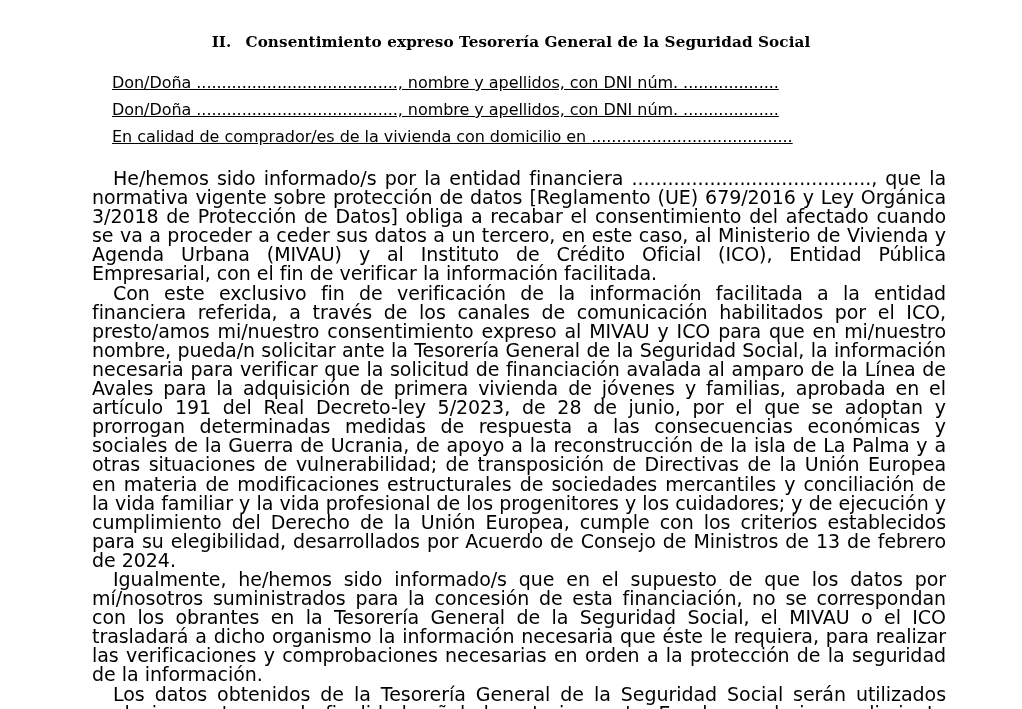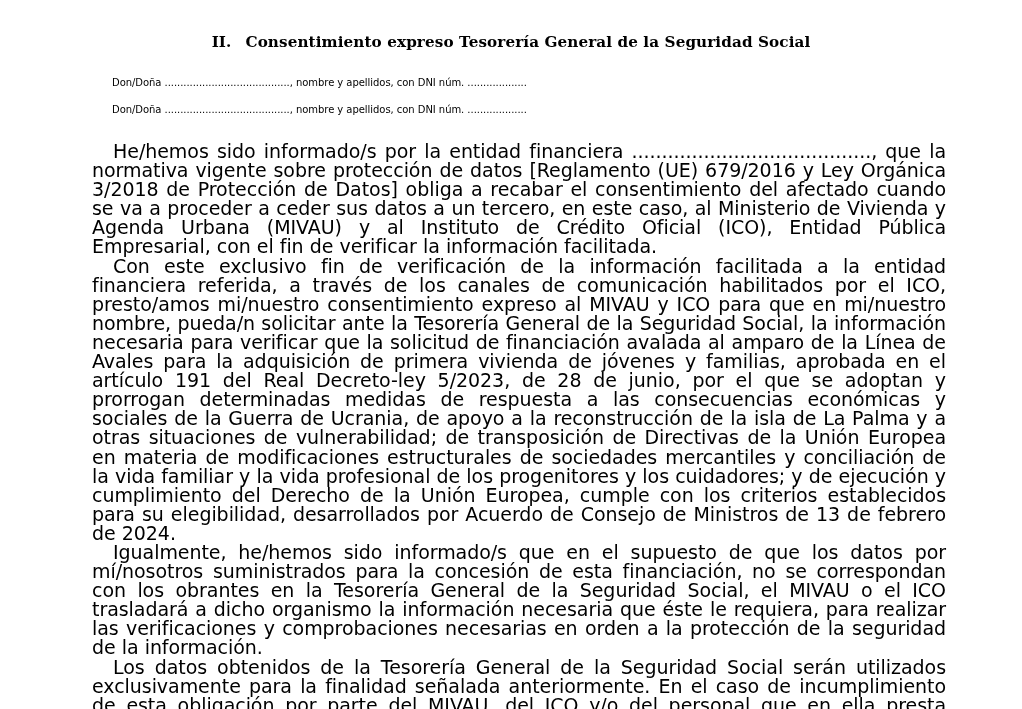--- a/index.html
+++ b/index.html
@@ -41,26 +41,27 @@
   }
 
   .content {
     position: absolute;
     left: 92px;
     top: 70px;
     width: 854px;
   }
 
   .field-line {
-    font-size: 10px;
+    font-size: 16px;
     line-height: 25px;
     margin: 0 0 2px 0;
     padding-left: 20px;
     white-space: nowrap;
     letter-spacing: -0.05px;
+    text-decoration: underline;
   }
 
   .para {
     font-size: 19px;
     line-height: 19.1px;
     text-align: justify;
     text-justify: inter-word;
     margin: 0;
     text-indent: 21px;
     letter-spacing: -0.05px;
@@ -87,20 +88,21 @@
 <div class="page">
 
   <h1 class="doc-title">
     <span class="numeral">II.</span><span>Consentimiento expreso Tesorería General de la Seguridad Social</span>
   </h1>
 
   <div class="content">
 
     <p class="field-line">Don/Doña ........................................, nombre y apellidos, con DNI núm. ...................</p>
     <p class="field-line">Don/Doña ........................................, nombre y apellidos, con DNI núm. ...................</p>
+    <p class="field-line">En calidad de comprador/es de la vivienda con domicilio en ........................................</p>
 
     <div class="gap-before-body"></div>
 
     <p class="para">He/hemos sido informado/s por la entidad financiera ........................................, que la normativa vigente sobre protección de datos [Reglamento (UE) 679/2016 y Ley Orgánica 3/2018 de Protección de Datos] obliga a recabar el consentimiento del afectado cuando se va a proceder a ceder sus datos a un tercero, en este caso, al Ministerio de Vivienda y Agenda Urbana (MIVAU) y al Instituto de Crédito Oficial (ICO), Entidad Pública Empresarial, con el fin de verificar la información facilitada.</p>
     <p class="para">Con este exclusivo fin de verificación de la información facilitada a la entidad financiera referida, a través de los canales de comunicación habilitados por el ICO, presto/amos mi/nuestro consentimiento expreso al MIVAU y ICO para que en mi/nuestro nombre, pueda/n solicitar ante la Tesorería General de la Seguridad Social, la información necesaria para verificar que la solicitud de financiación avalada al amparo de la Línea de Avales para la adquisición de primera vivienda de jóvenes y familias, aprobada en el artículo 191 del Real Decreto-ley 5/2023, de 28 de junio, por el que se adoptan y prorrogan determinadas medidas de respuesta a las consecuencias económicas y sociales de la Guerra de Ucrania, de apoyo a la reconstrucción de la isla de La Palma y a otras situaciones de vulnerabilidad; de transposición de Directivas de la Unión Europea en materia de modificaciones estructurales de sociedades mercantiles y conciliación de la vida familiar y la vida profesional de los progenitores y los cuidadores; y de ejecución y cumplimiento del Derecho de la Unión Europea, cumple con los criterios establecidos para su elegibilidad, desarrollados por Acuerdo de Consejo de Ministros de 13 de febrero de 2024.</p>
     <p class="para">Igualmente, he/hemos sido informado/s que en el supuesto de que los datos por mí/nosotros suministrados para la concesión de esta financiación, no se correspondan con los obrantes en la Tesorería General de la Seguridad Social, el MIVAU o el ICO trasladará a dicho organismo la información necesaria que éste le requiera, para realizar las verificaciones y comprobaciones necesarias en orden a la protección de la seguridad de la información.</p>
     <p class="para">Los datos obtenidos de la Tesorería General de la Seguridad Social serán utilizados exclusivamente para la finalidad señalada anteriormente. En el caso de incumplimiento de esta obligación por parte del MIVAU, del ICO y/o del personal que en ella presta servicios, se llevarán a cabo las actuaciones previstas en la Ley Orgánica 3/2018, de 5 de diciembre, de Protección de Datos Personales y garantía de los derechos digitales.</p>
 
     <div class="spacer-sign"></div>
 

